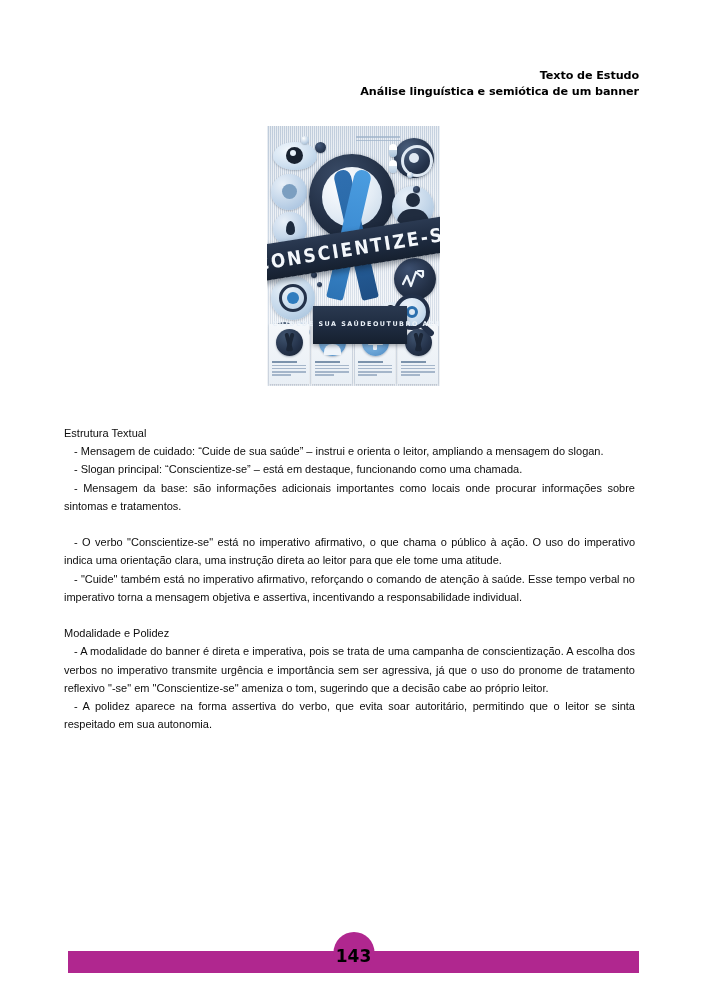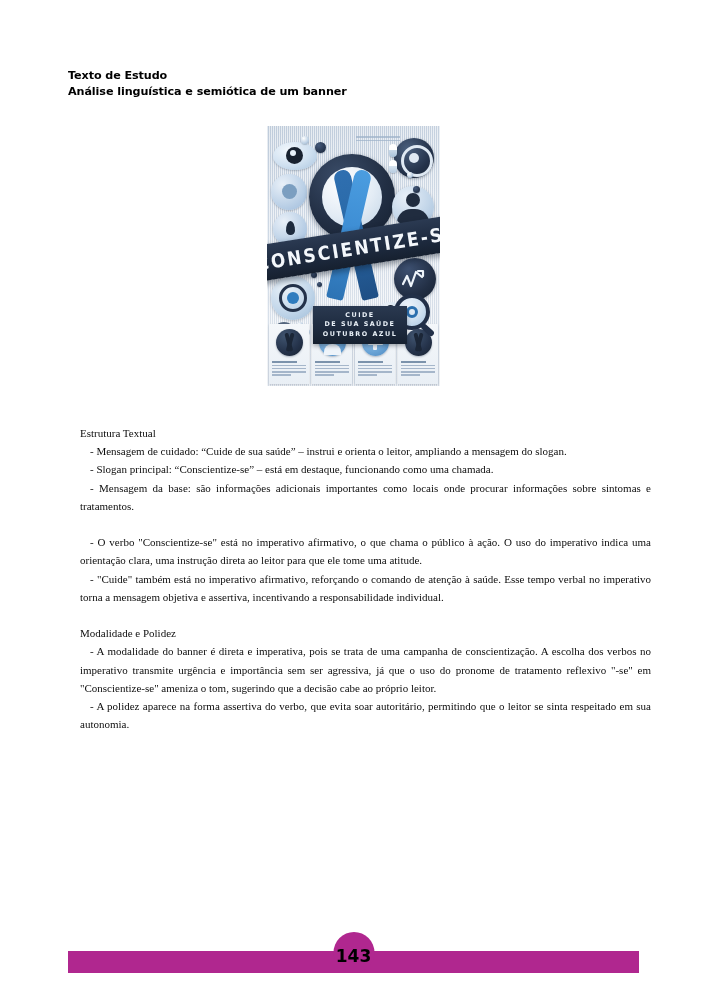--- a/index.html
+++ b/index.html
@@ -24,21 +24,21 @@
     height: 1000px;
     box-sizing: border-box;
   }
 
   
   .doc-heading {
     position: absolute;
     left: 68px;
     top: 68px;
     width: 571px;
-    text-align: left;
+    text-align: right;
   }
   .doc-heading .line {
     font-family: "DejaVu Sans", sans-serif;
     font-weight: bold;
     font-size: 11.2px;
     line-height: 16px;
     letter-spacing: -0.1px;
   }
 
   
@@ -393,21 +393,21 @@
   .base-box {
     position: absolute;
     left: 46px;
     top: 180px;
     width: 94px;
     height: 38px;
     background: linear-gradient(180deg, #2a3950 0%, #1d2a3e 60%, #16202f 100%);
     box-shadow: 0 2px 4px rgba(14,22,36,0.35);
     z-index: 6;
     display: flex;
-    flex-direction: column;
+    flex-direction: row;
     align-items: center;
     justify-content: center;
     text-align: center;
   }
   .base-box .l {
     font-family: "DejaVu Sans", sans-serif;
     font-weight: bold;
     font-size: 6.4px;
     letter-spacing: 1.5px;
     color: #eaf1f8;
@@ -502,24 +502,24 @@
     position: absolute;
     border-radius: 50%;
     background: radial-gradient(circle at 34% 26%, #3d5070 0%, #223046 65%);
     box-shadow: 0 1px 2px rgba(18,30,48,0.3);
     z-index: 4;
   }
 
   
   .body-text {
     position: absolute;
-    left: 80px;
+    left: 64px;
     top: 424px;
     width: 571px;
-    font-family: Liberation Serif, serif;
+    font-family: Liberation Sans, sans-serif;
     font-size: 11px;
     line-height: 18.2px;
     color: #0d0d0d;
   }
   .body-text .sec-title {
     text-align: left;
   }
   .body-text p {
     margin: 0;
   }

